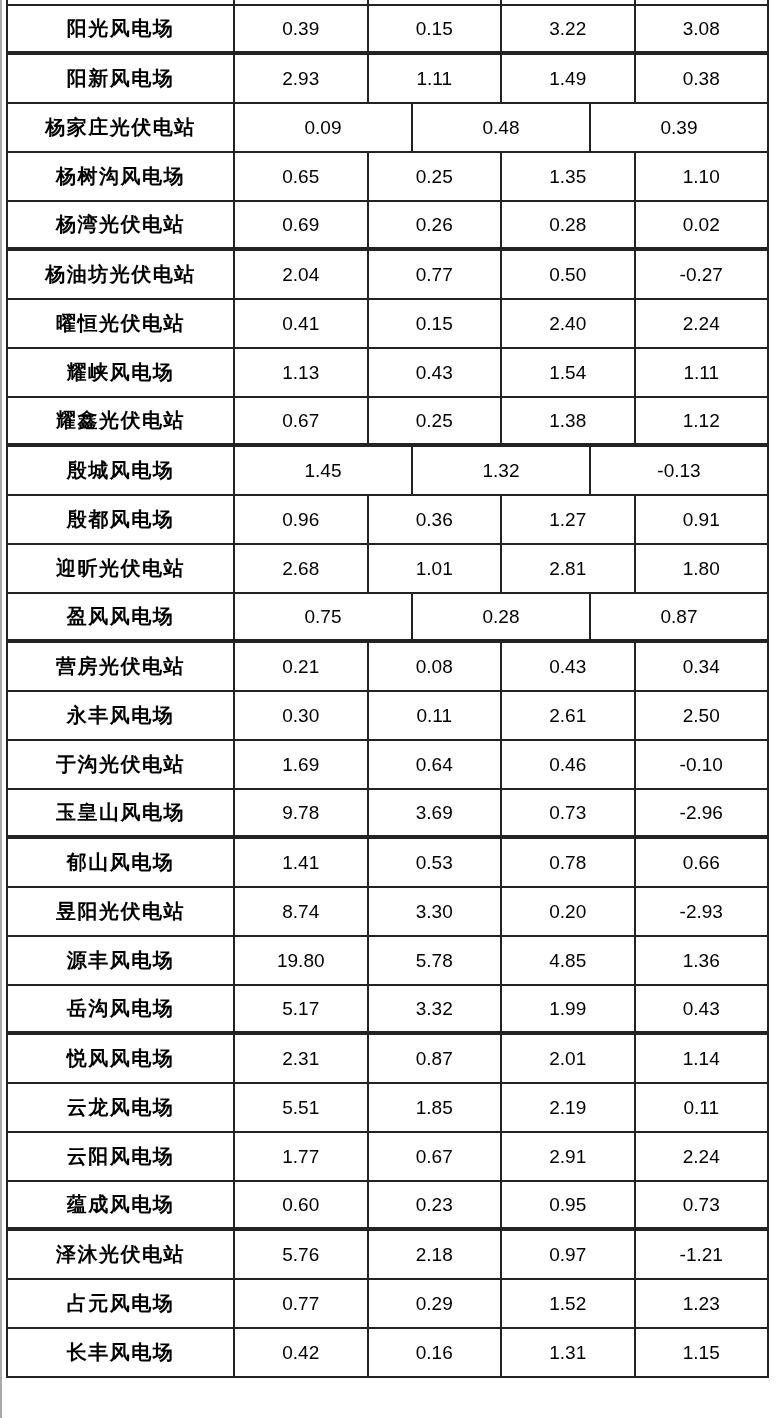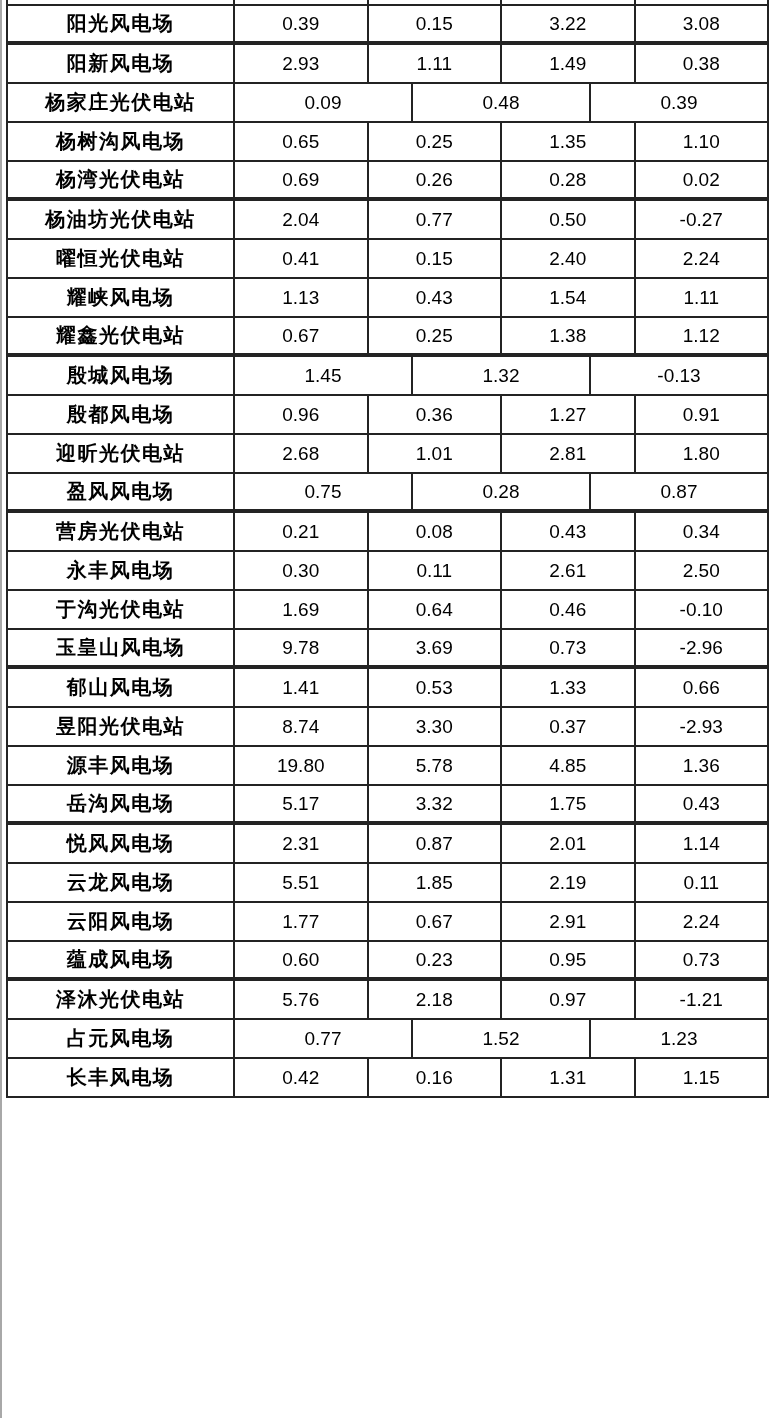--- a/index.html
+++ b/index.html
@@ -33,21 +33,21 @@
   }
   .stub-row{
     display:flex;
     height:4px;
     box-sizing:content-box;
     border-bottom:2px solid var(--border-color);
   }
   .row{
     display:flex;
     align-items:stretch;
-    height:39px;
+    height:49px;
     box-sizing:border-box;
     border-bottom:2px solid var(--border-color);
   }
   .row.thick{
     border-bottom-width:4px;
   }
   .cell{
     box-sizing:border-box;
     display:flex;
     align-items:center;
@@ -199,42 +199,42 @@
         <div class="cell name">玉皇山风电场</div>
         <div class="cell num">9.78</div>
         <div class="cell num">3.69</div>
         <div class="cell num">0.73</div>
         <div class="cell num">-2.96</div>
       </div>
       <div class="row">
         <div class="cell name">郁山风电场</div>
         <div class="cell num">1.41</div>
         <div class="cell num">0.53</div>
-        <div class="cell num">1.33</div>
+        <div class="cell num">0.78</div>
         <div class="cell num">0.66</div>
       </div>
       <div class="row">
         <div class="cell name">昱阳光伏电站</div>
         <div class="cell num">8.74</div>
         <div class="cell num">3.30</div>
-        <div class="cell num">0.37</div>
+        <div class="cell num">0.20</div>
         <div class="cell num">-2.93</div>
       </div>
       <div class="row">
         <div class="cell name">源丰风电场</div>
         <div class="cell num">19.80</div>
         <div class="cell num">5.78</div>
         <div class="cell num">4.85</div>
         <div class="cell num">1.36</div>
       </div>
       <div class="row thick">
         <div class="cell name">岳沟风电场</div>
         <div class="cell num">5.17</div>
         <div class="cell num">3.32</div>
-        <div class="cell num">1.75</div>
+        <div class="cell num">1.99</div>
         <div class="cell num">0.43</div>
       </div>
       <div class="row">
         <div class="cell name">悦风风电场</div>
         <div class="cell num">2.31</div>
         <div class="cell num">0.87</div>
         <div class="cell num">2.01</div>
         <div class="cell num">1.14</div>
       </div>
       <div class="row">
@@ -261,20 +261,21 @@
       <div class="row">
         <div class="cell name">泽沐光伏电站</div>
         <div class="cell num">5.76</div>
         <div class="cell num">2.18</div>
         <div class="cell num">0.97</div>
         <div class="cell num">-1.21</div>
       </div>
       <div class="row">
         <div class="cell name">占元风电场</div>
         <div class="cell num">0.77</div>
+        <div class="cell num">0.29</div>
         <div class="cell num">1.52</div>
         <div class="cell num">1.23</div>
       </div>
       <div class="row">
         <div class="cell name">长丰风电场</div>
         <div class="cell num">0.42</div>
         <div class="cell num">0.16</div>
         <div class="cell num">1.31</div>
         <div class="cell num">1.15</div>
       </div>

